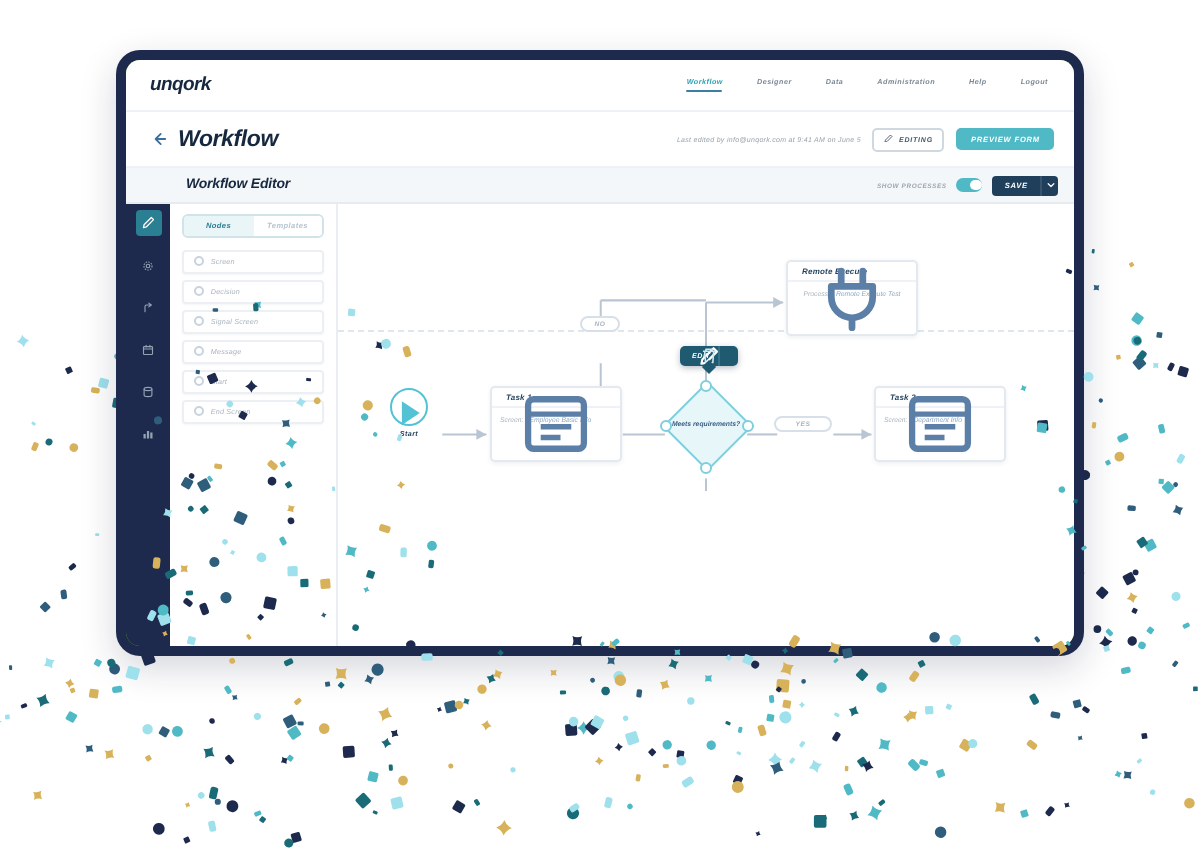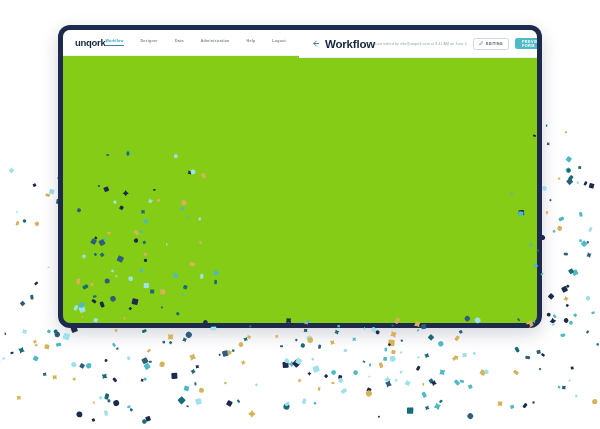--- a/index.html
+++ b/index.html
@@ -9,21 +9,21 @@
 
   
   #confetti{position:absolute;left:0;top:0;width:600px;height:429px;z-index:1;pointer-events:none;}
   #confetti-front{position:absolute;left:0;top:0;width:600px;height:429px;z-index:30;pointer-events:none;}
 
   
   .window{position:absolute;left:58px;top:25px;width:484px;height:303px;
           background:#1d2a4d;border-radius:12px;padding:5px;box-sizing:border-box;z-index:20;
           box-shadow:0 6px 18px rgba(20,30,60,.18);}
   .window-inner{width:100%;height:100%;background:#84cc16;border-radius:7px;overflow:hidden;
-                display:flex;}
+                display:flex;flex-direction:column;font-style:italic;}
 
   
   .brandbar{height:25px;flex:0 0 25px;display:flex;align-items:center;
             padding:0 11px 0 12px;border-bottom:1px solid #eef1f5;background:#fff;}
   .logo{font-size:9.5px;font-weight:700;color:#16283f;letter-spacing:-.3px;}
   .topnav{margin-left:auto;display:flex;align-items:center;gap:17px;padding-right:2px;}
   .topnav .nv{font-size:3.6px;color:#7b8794;letter-spacing:.25px;position:relative;padding-bottom:3px;
               font-weight:600;white-space:nowrap;}
   .topnav .nv.active{color:#27a3b4;}
   .topnav .nv.active:after{content:"";position:absolute;left:0;right:0;bottom:0;height:1.4px;background:#3b7ea1;border-radius:1px;}

